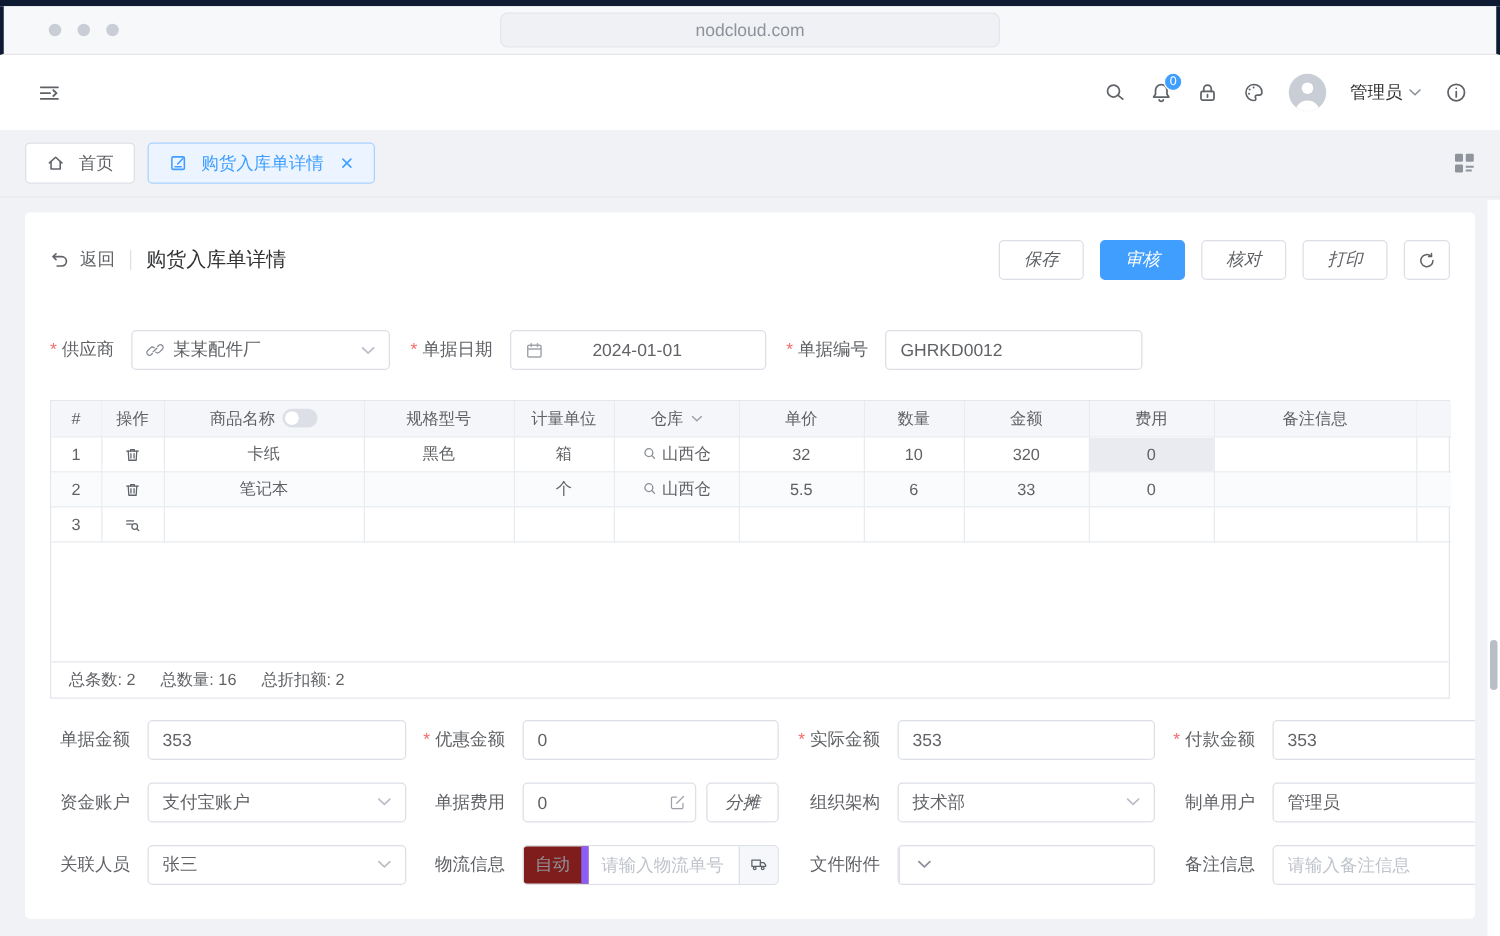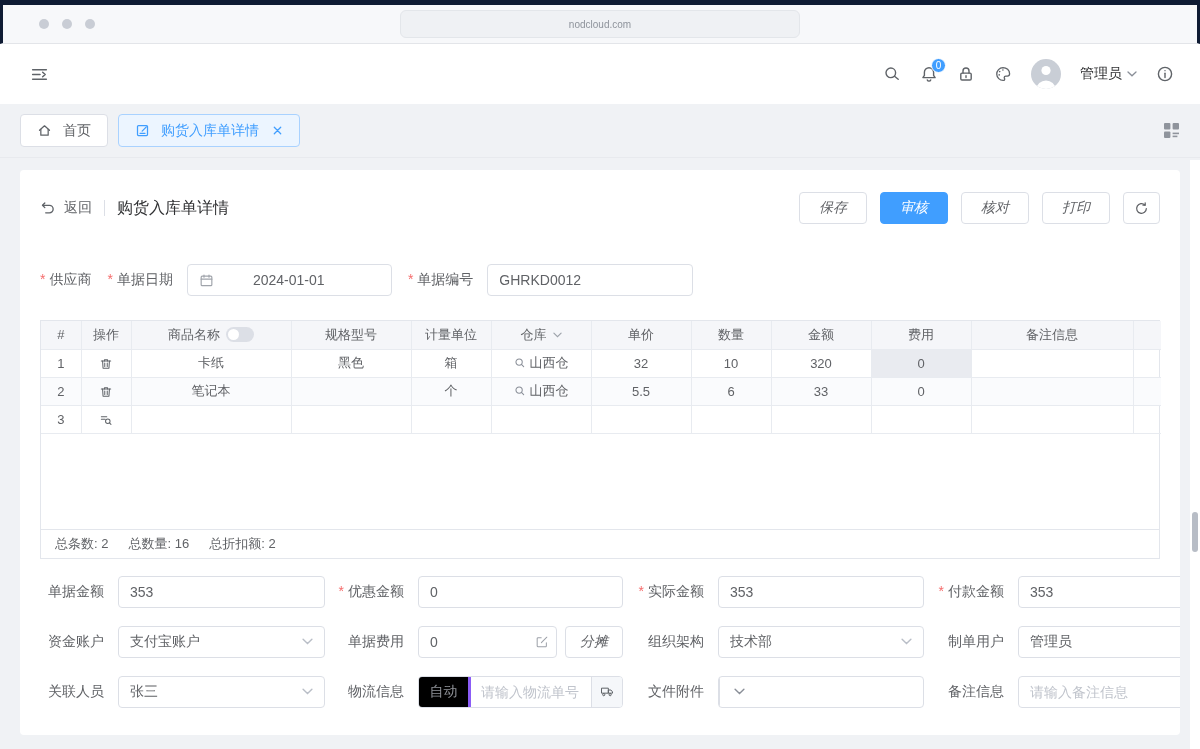--- a/index.html
+++ b/index.html
@@ -9,21 +9,21 @@
 
   
   .top-edge { height:5px; background:#0e1b33; }
   .browser-bar { height:39px; background:#f7f8fa; border-bottom:1px solid #e3e5e9;
     border-left:3px solid #0e1b33; border-right:3px solid #0e1b33;
     display:flex; align-items:center; position:relative; }
   .dots { display:flex; gap:13px; margin-left:36px; }
   .dot { width:10px; height:10px; border-radius:50%; background:#c9cdd5; }
   .url-pill { position:absolute; left:50%; top:50%; transform:translate(-50%,-50%);
     width:400px; height:28px; background:#eff1f4; border:1px solid #e3e6ea; border-radius:6px;
-    display:flex; align-items:center; justify-content:center; font-size:10px; color:#8e939b; }
+    display:flex; align-items:center; justify-content:center; font-size:14px; color:#8e939b; }
 
   
   .app-header { height:60px; background:#fff; display:flex; align-items:center;
     justify-content:space-between; padding:0 26px 0 30px; }
   .hicon { display:inline-flex; align-items:center; justify-content:center; cursor:pointer; }
   .header-right { display:flex; align-items:center; gap:19px; }
   .bell-wrap { position:relative; }
   .badge { position:absolute; top:-7px; right:-8px; min-width:15px; height:15px; padding:0 3px;
     background:#409eff; color:#fff; font-size:10px; border-radius:8px;
     display:flex; align-items:center; justify-content:center; border:1px solid #fff; }
@@ -92,21 +92,21 @@
     gap:20px; padding-left:14px; font-size:13px; color:#606266; }
 
   
   .bottom-form { margin-top:17px; width:1185px; display:grid; column-gap:14px; row-gap:18px;
     grid-template-columns:64px 207px 65px 205px 67px 206px 66px 207px; align-items:center; }
   .bottom-form .f-label { text-align:right; justify-self:end; }
   .combo { display:flex; align-items:center; gap:8px; }
   .input-suffix { position:relative; flex:1; }
   .input-suffix .sfx { position:absolute; right:8px; top:50%; transform:translateY(-50%); display:inline-flex; }
   .group { display:flex; height:32px; border:1px solid #dcdfe6; border-radius:4px; overflow:hidden; background:#fff; }
-  .group .prepend { width:52px; background:#000000; border-right:3px solid #8b5cf6; color:#909399;
+  .group .prepend { width:52px; background:#7f1d1d; border-right:6px solid #8b5cf6; color:#909399;
     font-size:14px; display:flex; align-items:center; justify-content:center; }
   .group input { border:none; flex:1; height:100%; padding:0 10px; font-size:14px; color:#701a75;
     font-family:inherit; outline:none; min-width:0; }
   .group .append { width:31px; background:#f5f7fa; border-left:1px solid #dcdfe6;
     display:flex; align-items:center; justify-content:center; cursor:pointer; }
   .split-btn { display:flex; height:32px; border:1px solid #dcdfe6; border-radius:4px; overflow:hidden; background:#fff; cursor:pointer; }
   .split-btn .main { flex:1; display:flex; align-items:center; justify-content:center; font-size:14px; color:#606266; }
   .split-btn .caret { width:40px; border-left:1px solid #dcdfe6; display:flex; align-items:center; justify-content:center; }
 
   
@@ -244,20 +244,31 @@
             <svg width="15" height="15" viewBox="0 0 18 18" fill="none" stroke="#606266" stroke-width="1.5" stroke-linecap="round" stroke-linejoin="round">
               <path d="M14.8 9A5.8 5.8 0 1 1 13 4.8"></path>
                 <path d="M13.4 2.2l.1 2.8-2.8-.1"></path>
             </svg>
           </button>
         </div>
       </div>
 
       <div class="form-top">
         <span class="f-label required">供应商</span>
+        <div class="el-box w207 ft-field">
+          <svg width="14" height="14" viewBox="0 0 18 18" fill="none" stroke="#8a8f98" stroke-width="1.4" stroke-linecap="round" stroke-linejoin="round">
+            <path d="m7.1 10.9 3.8-3.8"></path>
+              <path d="M6.3 12.5 5 13.8a2.7 2.7 0 0 1-3.8-3.8l3.2-3.2a2.7 2.7 0 0 1 3.8 0"></path>
+              <path d="M11.7 5.5 13 4.2a2.7 2.7 0 0 1 3.8 3.8l-3.2 3.2a2.7 2.7 0 0 1-3.8 0"></path>
+          </svg>
+          <span class="sel-text">某某配件厂</span>
+          <svg width="11" height="7" viewBox="0 0 10 6" fill="none" stroke="#b9bec7" stroke-width="1.3" stroke-linecap="round">
+              <path d="m1 1 4 3.8L9 1"></path>
+            </svg>
+        </div>
         <span class="f-label required gap-l" style="margin-left:16px">单据日期</span>
         <div class="el-box w205 ft-field">
           <svg width="15" height="15" viewBox="0 0 18 18" fill="none" stroke="#a0a4ab" stroke-width="1.4" stroke-linecap="round">
             <rect x="2.6" y="3.8" width="12.8" height="11.4" rx="1.2"></rect>
               <path d="M2.6 7.4h12.8"></path>
               <path d="M6 2.4v2.6M12 2.4v2.6"></path>
           </svg>
           <span class="sel-text">2024-01-01</span>
         </div>
         <span class="f-label required" style="margin-left:16px">单据编号</span>

